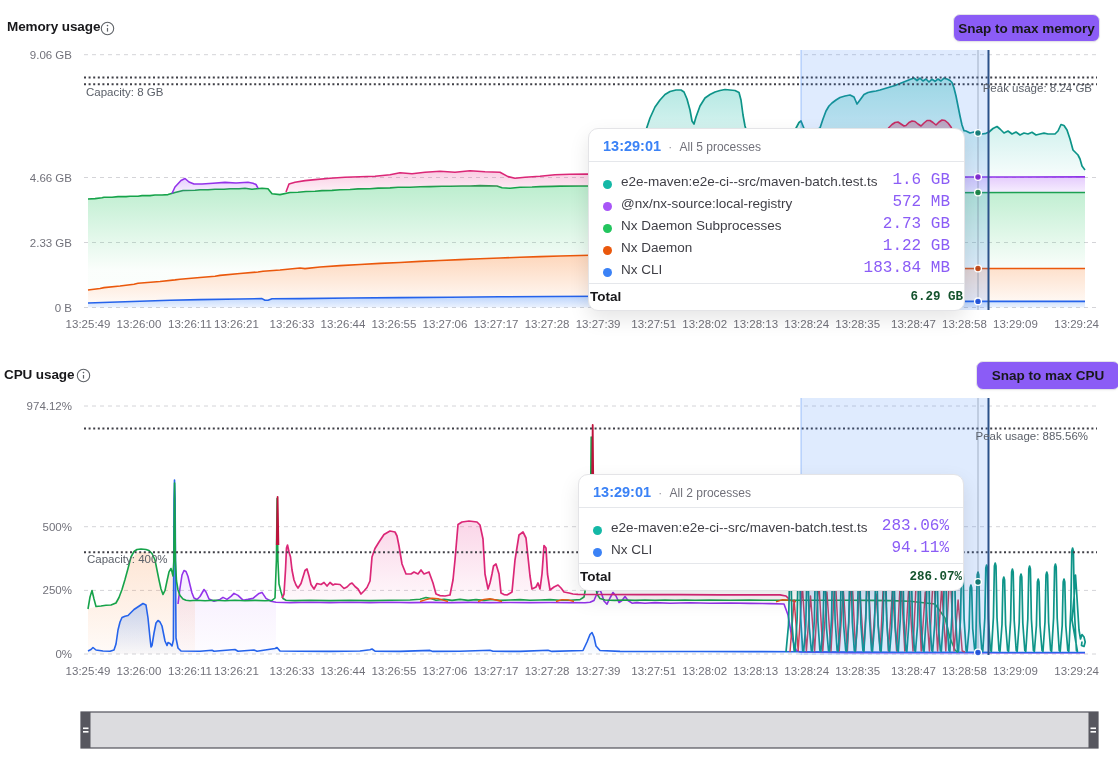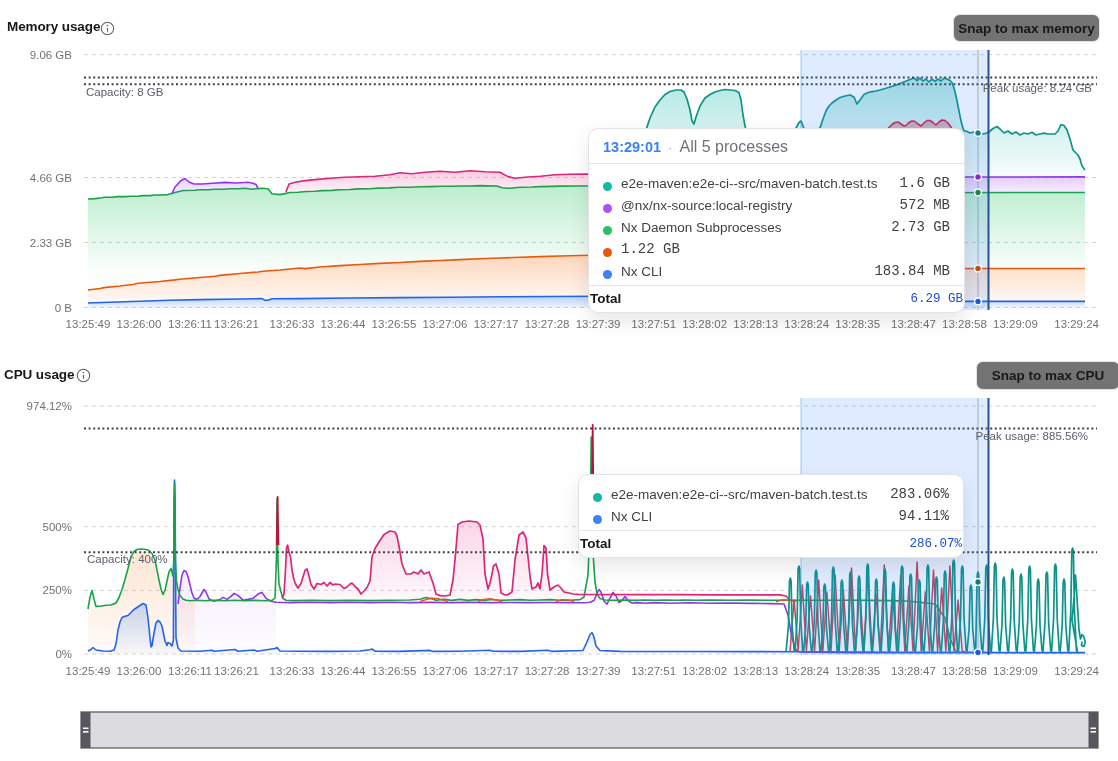--- a/index.html
+++ b/index.html
@@ -1,32 +1,32 @@
 <!DOCTYPE html>
 <html><head><meta charset="utf-8">
 <style>
 html,body{margin:0;padding:0;background:#fff}
 #page{position:relative;width:1118px;height:761px;overflow:hidden;background:#fff;
   font-family:"Liberation Sans",sans-serif}
 .title{position:absolute;font-size:13.5px;font-weight:700;color:#18181b;letter-spacing:-0.1px}
 .btn{position:absolute;box-sizing:border-box;display:flex;align-items:center;justify-content:center;
-  background:#737373;border:1px solid #e4e4e7;border-radius:7px;font-size:13.5px;font-weight:700;
+  background:#8b5cf6;border:1px solid #e4e4e7;border-radius:7px;font-size:13.5px;font-weight:700;
   color:#18181b;box-shadow:0 1px 2px rgba(0,0,0,0.04)}
 .tt{position:absolute;box-sizing:border-box;background:#fff;border:1px solid #e4e4e7;
   border-radius:10px;box-shadow:0 8px 20px rgba(0,0,0,0.10);font-size:13.5px;color:#3f3f46}
 .tth{padding:9px 14px 7px;border-bottom:1px solid #e5e7eb}
 .tth .time{font-size:14.5px;font-weight:700;color:#3b82f6}
 .tth .mid{color:#a1a1aa;margin:0 7px}
-.tth .sub{font-size:16px;color:#71717a}
+.tth .sub{font-size:12px;color:#71717a}
 .ttb{padding:5px 14px 6px}
 .ttr{display:flex;align-items:flex-end;height:22px}
 .dot{width:9px;height:9px;border-radius:50%;margin-right:9px;flex:none}
 .lbl{flex:1;white-space:nowrap}
-.val{font-family:"Liberation Mono",monospace;font-size:14px;color:#404040}
-.valb{font-family:"Liberation Mono",monospace;font-size:12.5px;font-weight:400;color:#1d4ed8}
+.val{font-family:"Liberation Mono",monospace;font-size:16px;color:#8b5cf6}
+.valb{font-family:"Liberation Mono",monospace;font-size:12.5px;font-weight:700;color:#14532d}
 .ttt{display:flex;align-items:center;padding:5px 1px 6px;border-top:1px solid #e5e7eb;
   font-weight:700;color:#18181b}
 </style></head>
 <body>
 <div id="page">
 <svg width="1118" height="761" viewBox="0 0 1118 761" style="position:absolute;left:0;top:0;font-family:'Liberation Sans',sans-serif">
 <defs>
 <linearGradient id="gTealM" gradientUnits="userSpaceOnUse" x1="0" y1="85" x2="0" y2="178">
           <stop offset="0" stop-color="#14b8a6" stop-opacity="0.32"></stop>
           <stop offset="1" stop-color="#14b8a6" stop-opacity="0.03"></stop>
@@ -223,34 +223,36 @@
           <span class="lbl">@nx/nx-source:local-registry</span>
           <span class="val">572 MB</span>
         </div>
         <div class="ttr">
           <span class="dot" style="background:#22c55e"></span>
           <span class="lbl">Nx Daemon Subprocesses</span>
           <span class="val">2.73 GB</span>
         </div>
         <div class="ttr">
           <span class="dot" style="background:#ea580c"></span>
+          <span class="lbl">Nx Daemon</span>
           <span class="val">1.22 GB</span>
         </div>
         <div class="ttr">
           <span class="dot" style="background:#3b82f6"></span>
           <span class="lbl">Nx CLI</span>
           <span class="val">183.84 MB</span>
         </div>
       </div>
       <div class="ttt">
         <span class="lbl">Total</span>
         <span class="valb">6.29 GB</span>
       </div>
     </div>
 <div class="tt" style="left:578px;top:474px;width:386px">
+      <div class="tth"><span class="time">13:29:01</span><span class="mid">·</span><span class="sub">All 2 processes</span></div>
       <div class="ttb">
         <div class="ttr">
           <span class="dot" style="background:#14b8a6"></span>
           <span class="lbl">e2e-maven:e2e-ci--src/maven-batch.test.ts</span>
           <span class="val">283.06%</span>
         </div>
         <div class="ttr">
           <span class="dot" style="background:#3b82f6"></span>
           <span class="lbl">Nx CLI</span>
           <span class="val">94.11%</span>

